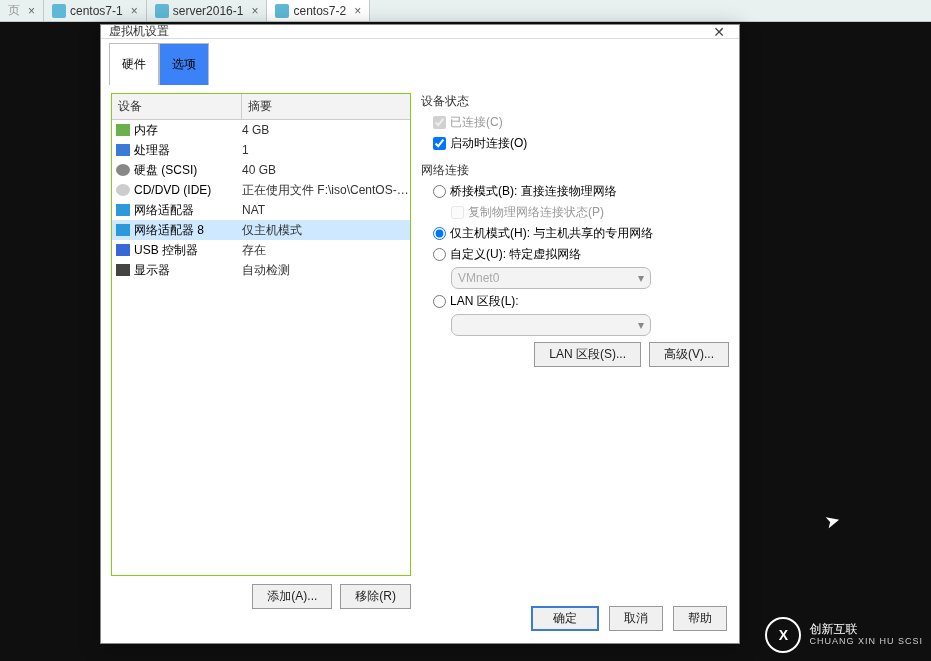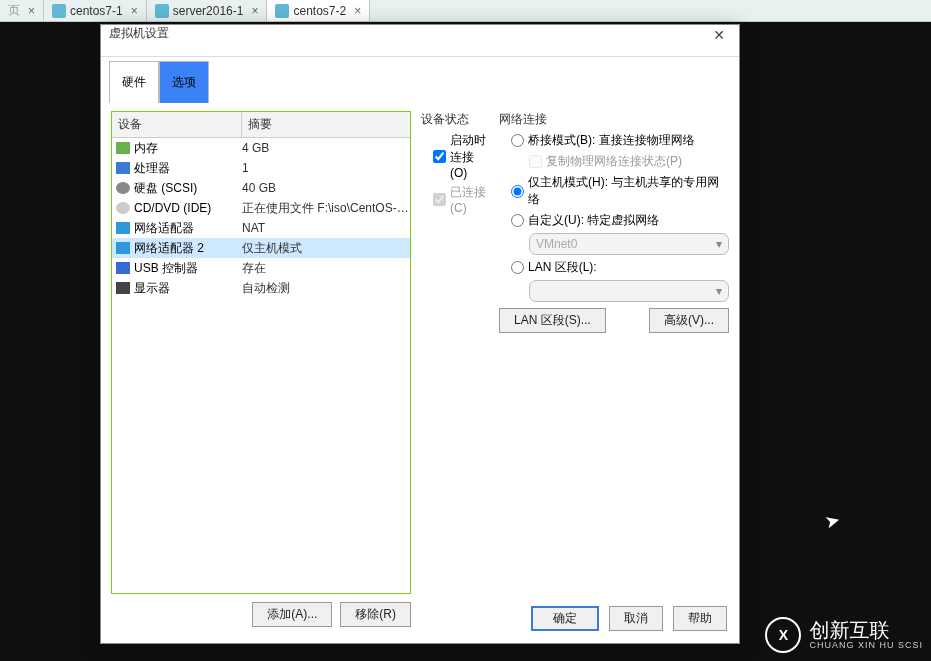--- a/index.html
+++ b/index.html
@@ -3,21 +3,21 @@
   <meta charset="utf-8">
   <style>
     * { box-sizing: border-box; margin:0; padding:0; font-family: "Microsoft YaHei", sans-serif; font-size:12px; }
     body { background:#0f0f0f; width:931px; height:661px; position:relative; overflow:hidden;}
     .topbar{ position:absolute; top:0;left:0;right:0;height:22px;background:#e8f0f0;border-bottom:1px solid #c1c9c9;display:flex;}
     .toptab{ display:flex;align-items:center;padding:0 8px;border-right:1px solid #c1c9c9;gap:4px;color:#333;}
     .toptab.partial{color:#999;}
     .toptab-close{color:#666;margin-left:4px;cursor:pointer;}
     .vm-icon{width:14px;height:14px;background:#5fb8d4;border-radius:2px;display:inline-block;}
     .dialog{position:absolute;left:100px;top:24px;width:640px;height:620px;background:#fff;border:1px solid #888;box-shadow:0 4px 20px rgba(0,0,0,.3);}
-    .titlebar{height:32px;display:flex;align-items:flex-start;justify-content:space-between;padding:0 8px;border-bottom:1px solid #ddd;}
+    .titlebar{height:14px;display:flex;align-items:center;justify-content:space-between;padding:0 8px;border-bottom:1px solid #ddd;}
     .titlebar-title{color:#333;}
     .close-x{font-size:14px;cursor:pointer;color:#444;padding:2px 6px;}
     .tabs-row{display:flex;padding:4px 8px 0 8px;gap:0;}
     .tab{padding:12px 12px;background:#f5f5f5;border:1px solid #bbb;border-bottom:none;cursor:pointer;position:relative;}
     .tab.active{background:#fff;z-index:2;}
     .tab.inactive{background:#3b82f6;}
     .content{display:flex;padding:8px 10px;gap:10px;height:532px;}
     .left-pane{width:300px;display:flex;flex-direction:column;}
     .device-table{border:1px solid #84cc16;flex:1;display:flex;flex-direction:column;}
     .thead{display:flex;background:#f3f3f3;border-bottom:1px solid #ccc;}
@@ -32,35 +32,35 @@
     .dev-icon{width:14px;height:12px;display:inline-block;}
     .ic-mem{background:#6ab04c;}
     .ic-cpu{background:#3a7bd5;}
     .ic-hdd{background:#888;border-radius:50%;}
     .ic-cd{background:#ccc;border-radius:50%;}
     .ic-net{background:#2d98da;}
     .ic-usb{background:#3867d6;}
     .ic-disp{background:#444;}
     .left-buttons{display:flex;justify-content:flex-end;gap:8px;padding-top:8px;}
     .btn{padding:3px 14px;background:#f0f0f0;border:1px solid #999;cursor:pointer;color:#222;}
-    .right-pane{flex:1;display:flex;gap:10px;}
+    .right-pane{flex:1;display:flex;flex-direction:column;gap:10px;}
     .group{}
     .group-title{color:#333;margin-bottom:4px;}
     .group-body{padding-left:12px;display:flex;flex-direction:column;gap:4px;}
     .chk-row{display:flex;align-items:center;gap:4px;}
     .chk{width:13px;height:13px;}
     .radio-row{display:flex;align-items:center;gap:4px;}
     .radio{width:13px;height:13px;}
     .sub-chk{margin-left:18px;color:#999;}
     .sub-chk input{opacity:.5;}
     .label-disabled{color:#999;}
     .dropdown{width:200px;height:22px;background:#ececec;border:1px solid #bbb;padding:2px 6px;color:#666;margin-left:18px;display:flex;align-items:center;justify-content:space-between;}
     .dd-arrow{color:#888;}
     .dropdown.disabled{color:#aaa;background:#f3f3f3;border-radius:7px;}
-    .right-buttons{display:flex;justify-content:space-between;gap:8px;padding-top:6px;}
+    .right-buttons{display:flex;justify-content:flex-end;gap:8px;padding-top:6px;}
     .bottom-bar{position:absolute;bottom:12px;right:12px;display:flex;gap:10px;}
     .btn.primary{border:2px solid #3a7bd5;padding:2px 20px;}
     .cursor{position:absolute;left:825px;top:510px;color:#fff;font-size:18px;transform:rotate(-15deg);}
     .watermark{position:absolute;right:8px;bottom:8px;display:flex;align-items:center;gap:8px;color:#fff;}
     .wm-logo{width:36px;height:36px;border:2px solid #fff;border-radius:50%;display:flex;align-items:center;justify-content:center;font-weight:bold;font-size:14px;}
     .wm-text{display:flex;flex-direction:column;line-height:1.1;}
     .wm-sub{font-size:9px;color:#ccc;letter-spacing:1px;}
   </style>
 </head>
 <body>
@@ -136,21 +136,21 @@
           <div class="row">
             <div class="cell-device">
                 <span class="dev-icon ic-net"></span>
                 <span>网络适配器</span>
               </div>
             <div class="cell-summary">NAT</div>
           </div>
           <div class="row sel">
             <div class="cell-device">
                 <span class="dev-icon ic-net"></span>
-                <span>网络适配器 2</span>
+                <span>网络适配器 8</span>
               </div>
             <div class="cell-summary">仅主机模式</div>
           </div>
           <div class="row">
             <div class="cell-device">
                 <span class="dev-icon ic-usb"></span>
                 <span>USB 控制器</span>
               </div>
             <div class="cell-summary">存在</div>
           </div>
@@ -166,27 +166,27 @@
       <div class="left-buttons">
         <button class="btn">添加(A)...</button>
         <button class="btn">移除(R)</button>
       </div>
     </div>
 
     <div class="right-pane">
       <div class="group">
         <div class="group-title">设备状态</div>
         <div class="group-body">
+          <label class="chk-row label-disabled">
+            <input type="checkbox" class="chk" checked="" disabled="" style="">
+            <span>已连接(C)</span>
+          </label>
           <label class="chk-row">
             <input type="checkbox" class="chk" checked="" style="">
             <span>启动时连接(O)</span>
-          </label>
-          <label class="chk-row label-disabled">
-            <input type="checkbox" class="chk" checked="" disabled="" style="">
-            <span>已连接(C)</span>
           </label>
         </div>
       </div>
 
       <div class="group">
         <div class="group-title">网络连接</div>
         <div class="group-body">
           <label class="radio-row">
             <input type="radio" name="net" class="radio" style="">
             <span>桥接模式(B): 直接连接物理网络</span>
@@ -229,16 +229,16 @@
     <button class="btn">取消</button>
     <button class="btn">帮助</button>
   </div>
 </div>
 
 <div class="cursor">➤</div>
 
 <div class="watermark">
   <div class="wm-logo">X</div>
   <div class="wm-text">
-    <span style="font-size:20px;">创新互联</span>
+    <span style="font-size:12px;">创新互联</span>
     <span class="wm-sub">CHUANG XIN HU SCSI</span>
   </div>
 </div>
 
 </body></html>

